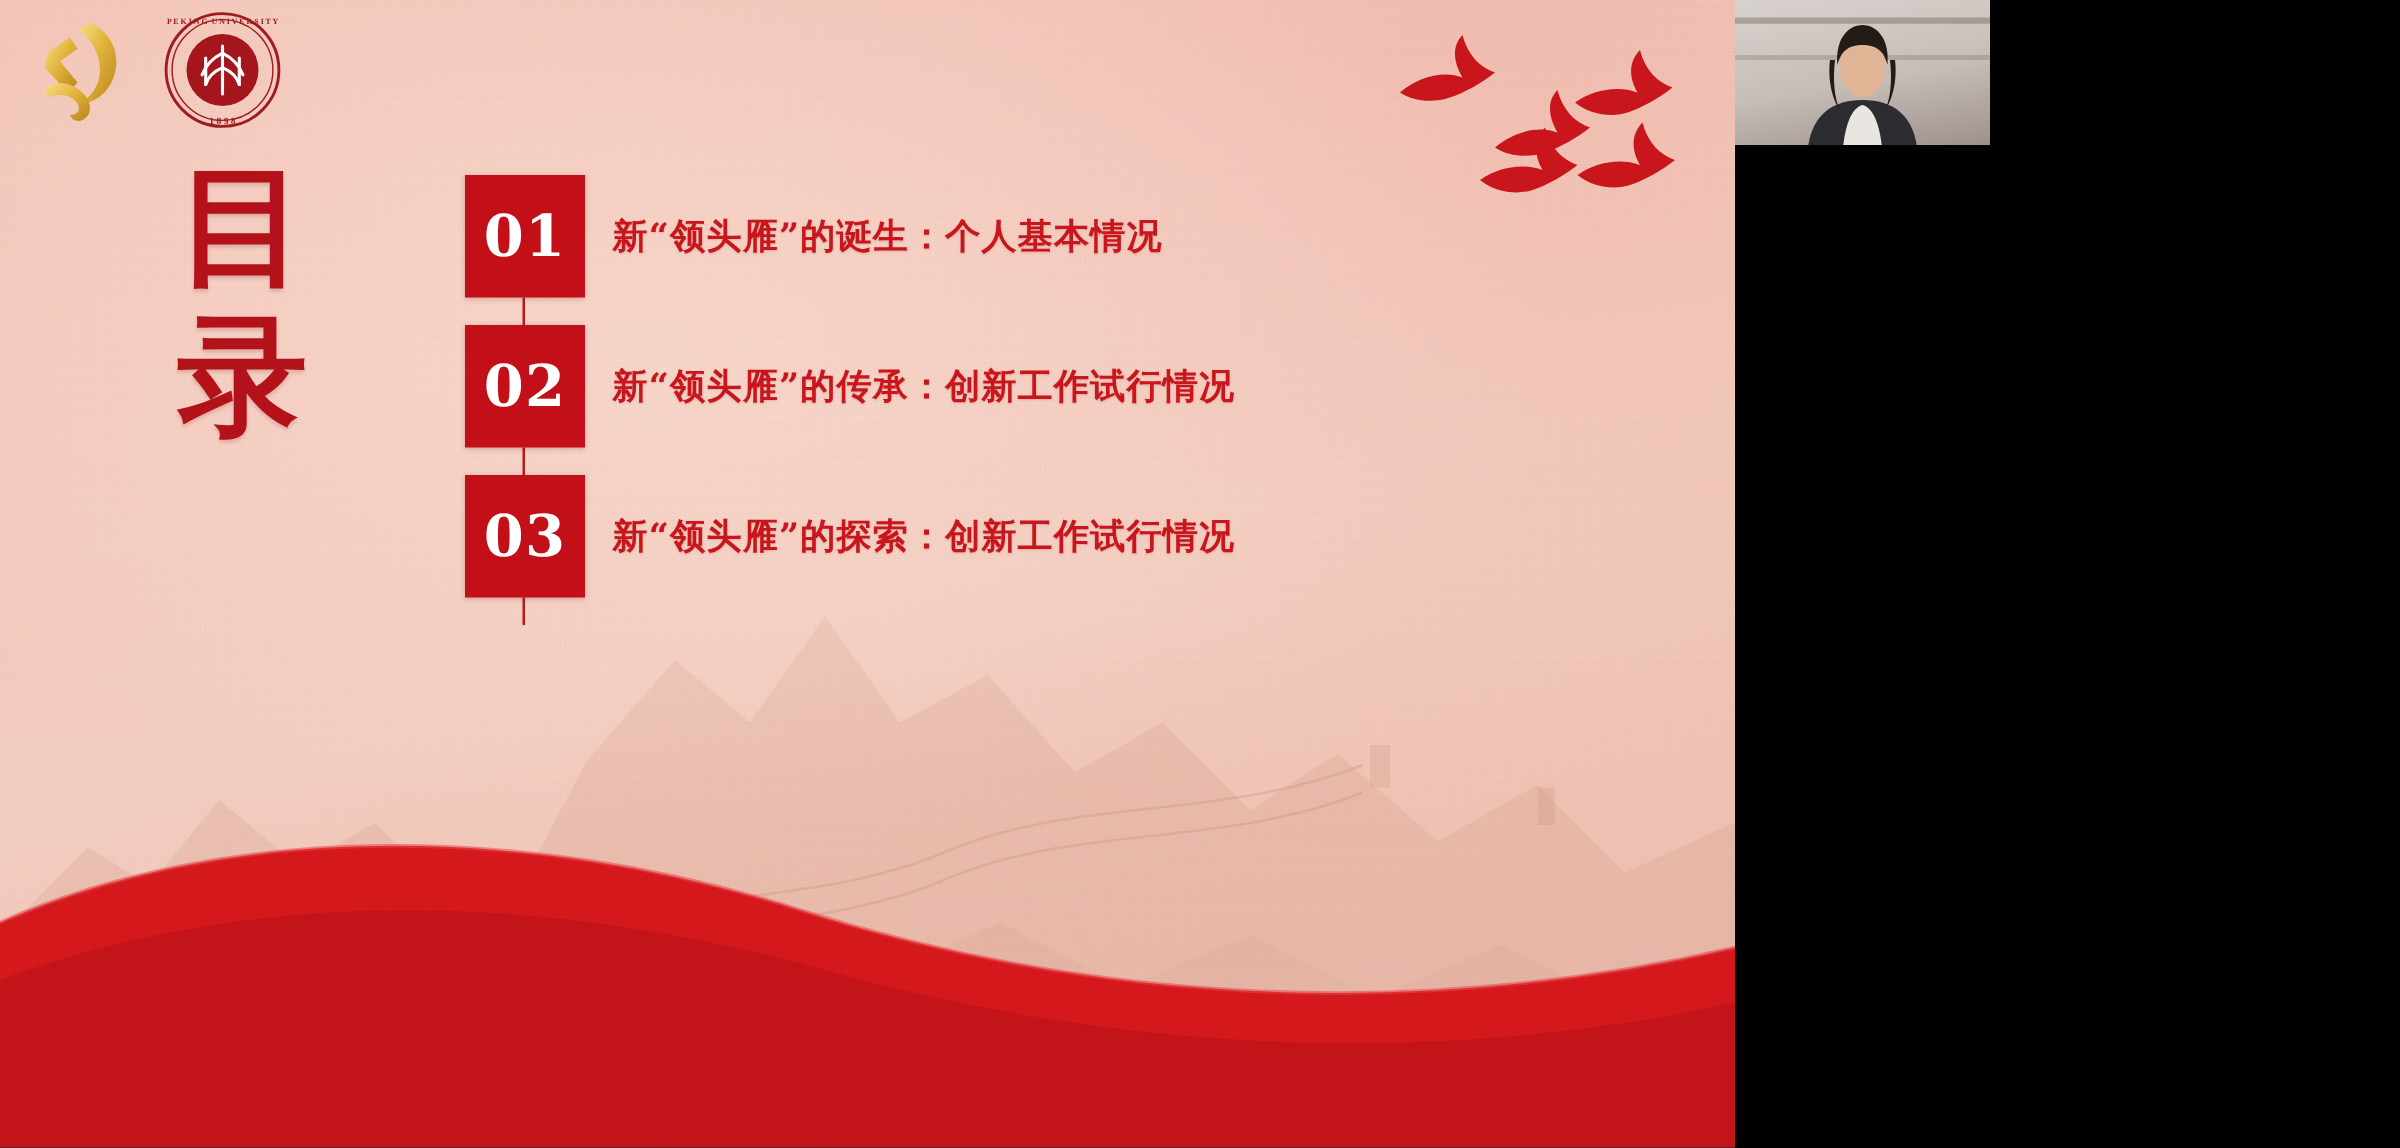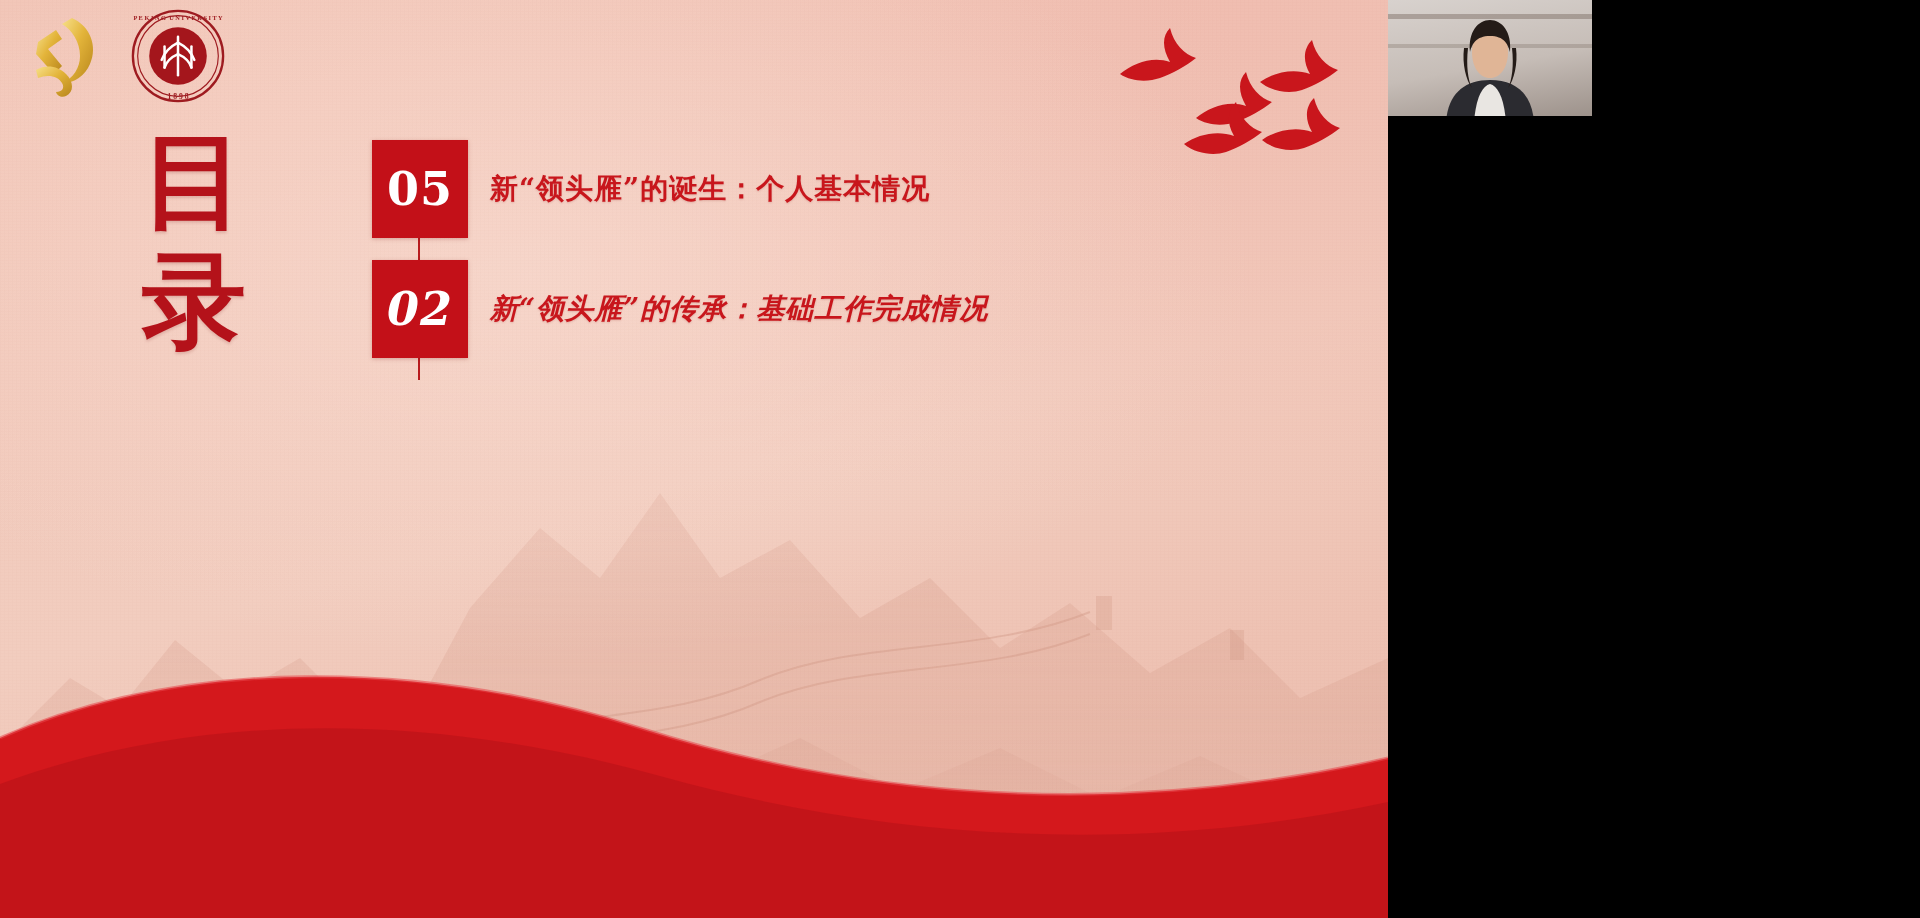--- a/index.html
+++ b/index.html
@@ -49,21 +49,21 @@
     color:#b4121a;font-size:104px;line-height:1.02;font-weight:700;
     letter-spacing:0;text-shadow:0 2px 3px rgba(130,20,20,.18);
     font-family:"DejaVu Serif","Liberation Serif",serif;
   }
   .toc-title span{display:block;}
   .toc-title .c2{margin-top:14px;}
 
   
   .toc{position:absolute;left:372px;top:140px;z-index:6;}
   .toc-row{position:relative;display:flex;align-items:center;height:98px;}
-  .toc-row + .toc-row{margin-top:22px;font-style:italic;}
+  .toc-row + .toc-row{margin-top:22px;}
   .connector{
     position:absolute;left:46px;top:98px;width:2px;height:22px;background:#b81b1e;z-index:1;
   }
   .num-box{
     width:96px;height:98px;background:#c31018;
     display:flex;align-items:center;justify-content:center;
     box-shadow:0 1px 4px rgba(120,10,10,.25);flex:0 0 auto;z-index:2;
   }
   .num-box span{
     color:#fff;font-size:46px;font-weight:700;letter-spacing:1px;
@@ -182,34 +182,41 @@
 
     <div class="toc-title">
       <span class="c1">目</span>
       <span class="c2">录</span>
     </div>
 
     <div class="toc">
 
       <div class="toc-row">
         <div class="num-box">
-          <span>05</span>
+          <span>01</span>
         </div>
         <div class="toc-text">新“领头雁”的诞生：个人基本情况</div>
         <div class="connector"></div>
       </div>
 
       <div class="toc-row">
         <div class="num-box">
           <span>02</span>
         </div>
-        <div class="toc-text">新“领头雁”的传承：基础工作完成情况</div>
+        <div class="toc-text">新“领头雁”的传承：创新工作试行情况</div>
         <div class="connector"></div>
       </div>
 
+      <div class="toc-row">
+        <div class="num-box">
+          <span>03</span>
+        </div>
+        <div class="toc-text">新“领头雁”的探索：创新工作试行情况</div>
+        <div class="connector"></div>
+      </div>
 
 
     </div>
 
     <div class="ribbon">
       <svg viewBox="0 0 1388 330" preserveAspectRatio="none">
         <path d="M0,150 C180,70 420,70 640,140 C860,210 1120,232 1388,170 L1388,330 L0,330 Z" fill="#d4181c"></path>
         <path d="M0,196 C200,122 430,124 660,188 C890,252 1140,268 1388,214 L1388,330 L0,330 Z" fill="#c1141a" opacity=".9"></path>
         <path d="M0,150 C180,70 420,70 640,140 C860,210 1120,232 1388,170" fill="none" stroke="#e8464a" stroke-width="3" opacity=".55"></path>
       </svg>

